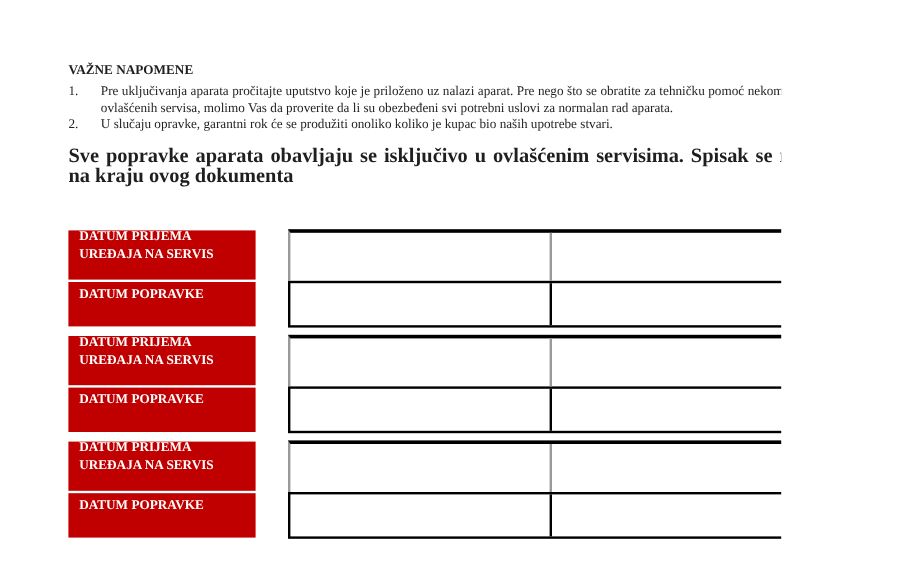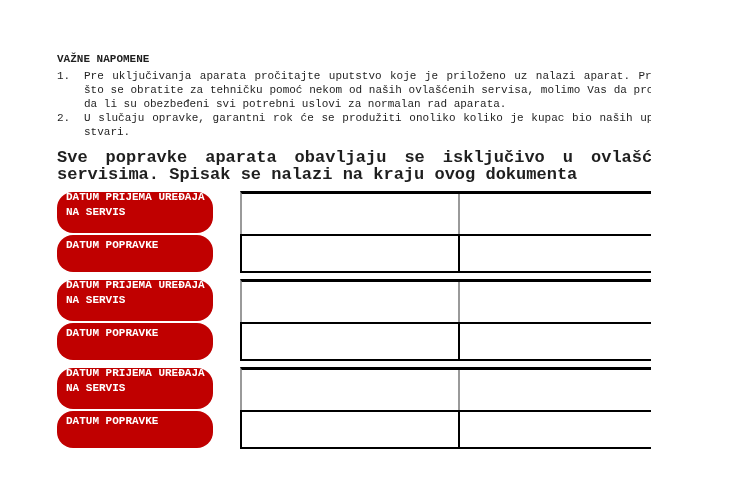--- a/index.html
+++ b/index.html
@@ -2,21 +2,21 @@
 <html style="--label-bg: #C00000; --label-fg: #FFFFFF; --border: #000000; --soft-border: #9A9A9A;"><head>
 <meta charset="utf-8">
 <style>
   html, body { margin: 0; padding: 0; background: #ffffff; }
 
   .page {
     position: relative;
     width: 651px;
     height: 481px;
     background: #ffffff;
-    font-family: Liberation Mono, monospace;
+    font-family: Liberation Serif, serif;
     color: #1f1f1f;
     overflow: hidden;
   }
 
   
   .text-block {
     position: absolute;
     left: 57px;
     top: 52px;
     width: 636px;
@@ -55,21 +55,20 @@
   .label-box {
     box-sizing: border-box;
     background: var(--label-bg, #C00000);
     color: var(--label-fg, #ffffff);
     font-weight: bold;
     font-size: 11px;
     line-height: 15px;
     display: flex;
     align-items: center;
     padding: 0 6px 16px 9px;
-    border-radius: 16px;
   }
   .label-tall  { height: 41px; margin-bottom: 2px; }
   .label-short { height: 37px; }
 
   .tbl { flex: none; width: 455px; }
   .trow { display: flex; box-sizing: border-box; background: #ffffff; }
   .trow-1 {
     height: 43px;
     border-top: 3px solid var(--border, #000000);
     border-left: 2px solid var(--soft-border, #9a9a9a);

